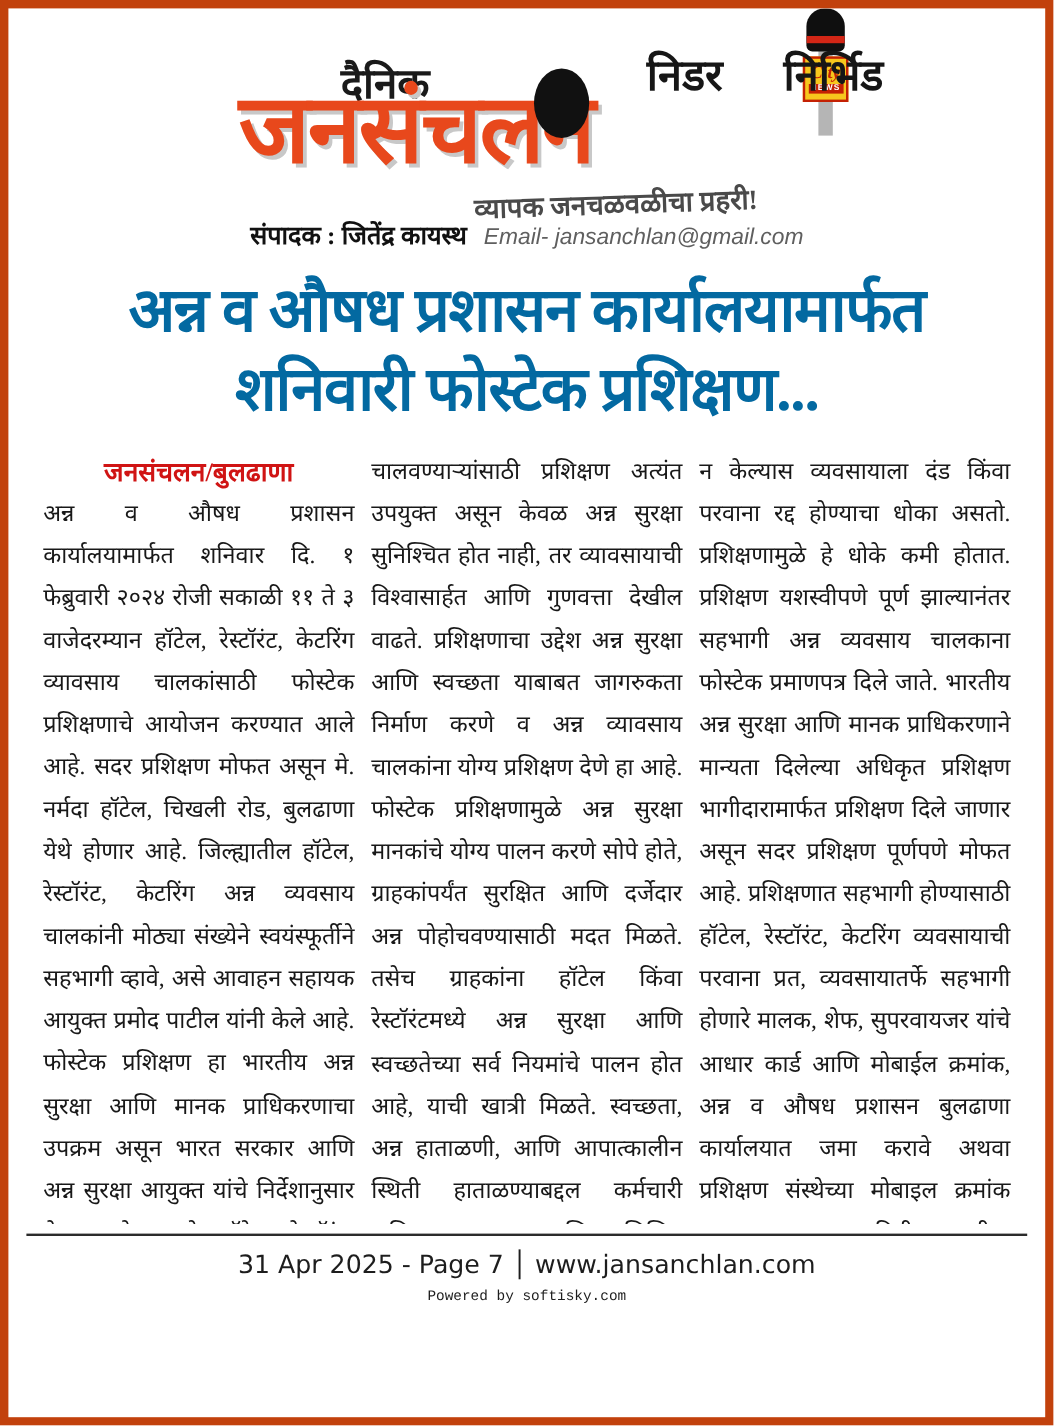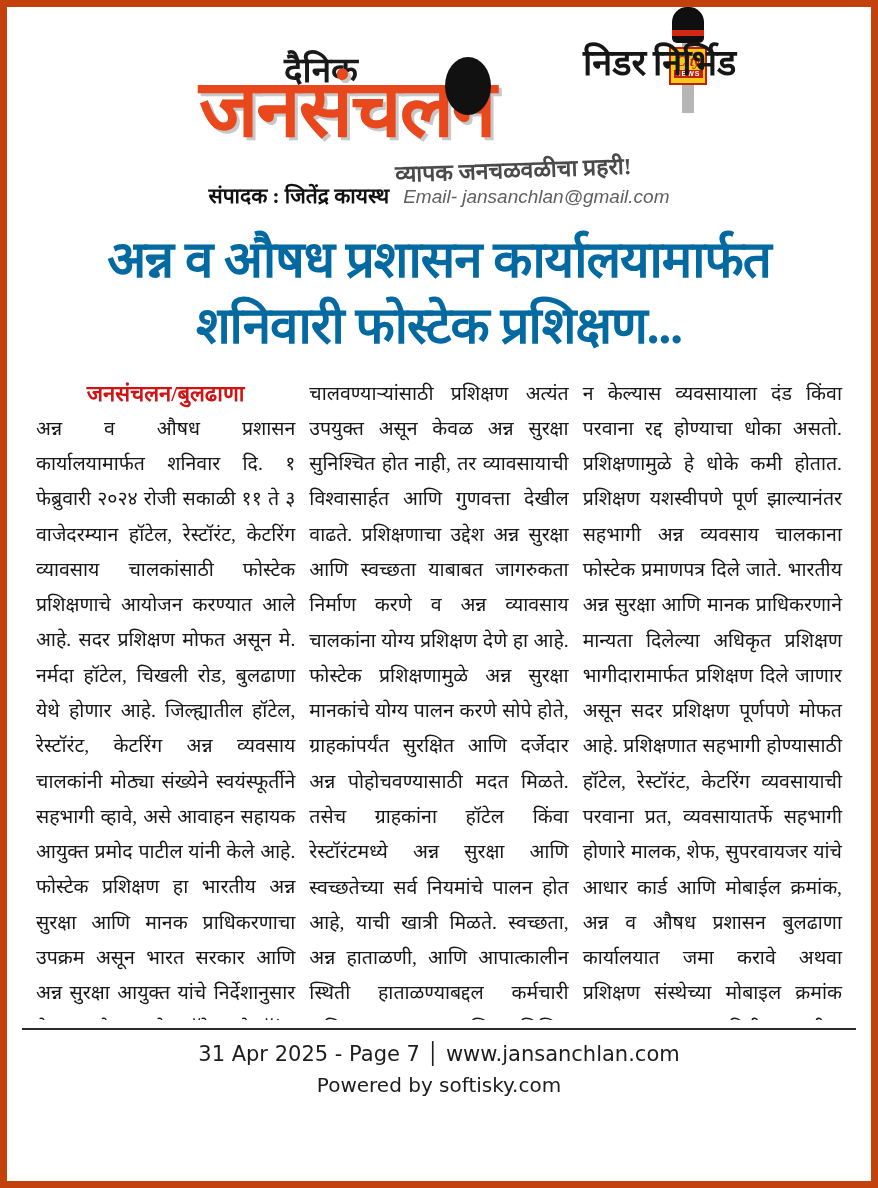--- a/index.html
+++ b/index.html
@@ -27,21 +27,21 @@
     color:#e8481c;
     text-shadow:3px 3px 0 #c8c8c8;
     letter-spacing:-2px;
   }
   .anusvara {
     position:absolute; left:438px; top:50px;
     width:46px; height:58px; border-radius:50%;
     background:#111;
   }
   .badge { position:absolute; top:30px; font-size:36px; font-weight:bold; color:#161616; }
-  .badge-left  { left:576px;text-align:center; }
+  .badge-left  { left:532px;text-align:center; }
   .badge-right { left:646px; }
   .tagline {
     position:absolute; left:388px; top:146px;
     font-size:23px; font-weight:bold; color:#4a4a4a;
     transform:rotate(-2deg);
     white-space:nowrap;
   }
   
   .mic { position:absolute; left:662px; top:0; width:38px; height:110px; }
   .mic-stem { position:absolute; left:13px; top:34px; width:12px; height:72px; background:#b5b5b5; }
@@ -82,21 +82,21 @@
   }
   .col p {
     text-align:justify; text-justify:inter-word;
     font-size:19.5px; line-height:1.81; color:#181818;
   }
 
   
   .footer-rule { border-top:2px solid #2b2b2b; margin:8px 15px 0 15px; }
   .page-footer { text-align:center; font-family:"DejaVu Sans", sans-serif; color:#1d1d1d; }
   .footer-line1 { font-size:21px; margin-top:12px; }
-  .footer-line2 { font-size:20px; margin-top:7px; }
+  .footer-line2 { font-size:12px; margin-top:7px;font-family:Liberation Mono, monospace; }
 </style>
 </head>
 <body>
 
 <div class="page">
 
   <header class="masthead">
     <div class="logo">
       <span class="daily-label">दैनिक</span>
       <span class="paper-title">जनसंचलन</span>

